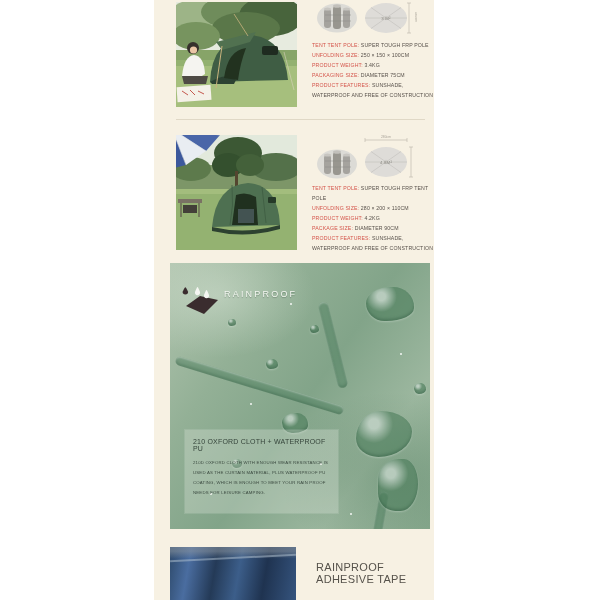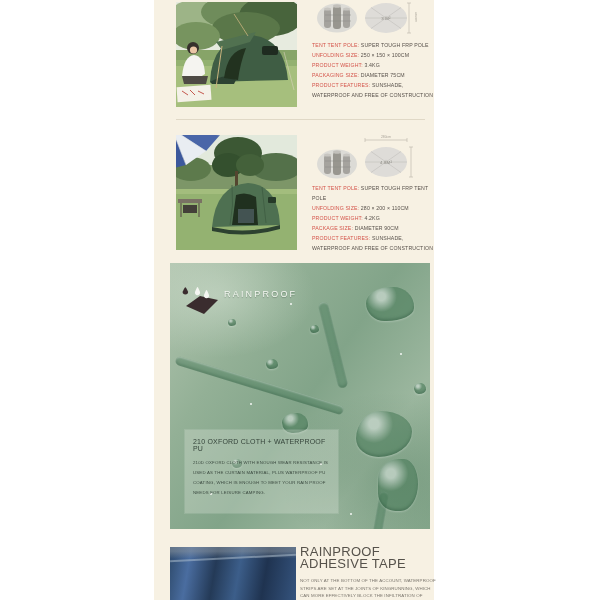--- a/index.html
+++ b/index.html
@@ -47,21 +47,21 @@
   .panel-title{margin:8px 8px 0 8px;font-size:7px;letter-spacing:.2px;color:#35443a;}
   .panel-body{margin:6px 8px 0 8px;font-size:4.3px;line-height:10px;letter-spacing:.2px;color:#3c4b41;}
 
   .tape-photo{position:absolute;left:170px;top:547px;width:126px;height:53px;
         background:
           linear-gradient(180deg, rgba(140,150,160,.55) 0 8%, rgba(140,150,160,0) 22%),
           linear-gradient(100deg,#2e4a6b 0%,#4a6da0 16%,#243a57 36%,#3c5e8a 54%,#1f3350 74%,#35547e 100%);}
   .tape-seam{position:absolute;left:0;top:10px;width:126px;height:2px;background:rgba(180,195,210,.5);transform:rotate(-3deg);}
 
   .tape-text{position:absolute;left:300px;top:546px;width:136px;}
-  .tape-text h3{margin:0;font-weight:normal;font-size:13px;line-height:11.5px;letter-spacing:.3px;color:#56524b;}
+  .tape-text h3{margin:16px;font-weight:normal;font-size:11px;line-height:11.5px;letter-spacing:.3px;color:#56524b;}
   .tape-body{margin-top:8px;font-size:4.4px;line-height:7.5px;letter-spacing:.1px;color:#7b766d;}
 </style>
 </head>
 <body>
 
 <div class="canvas">
   <div class="col"></div>
 
   <div class="photo photo1">
     <svg viewBox="0 0 121 105" width="121" height="105">

